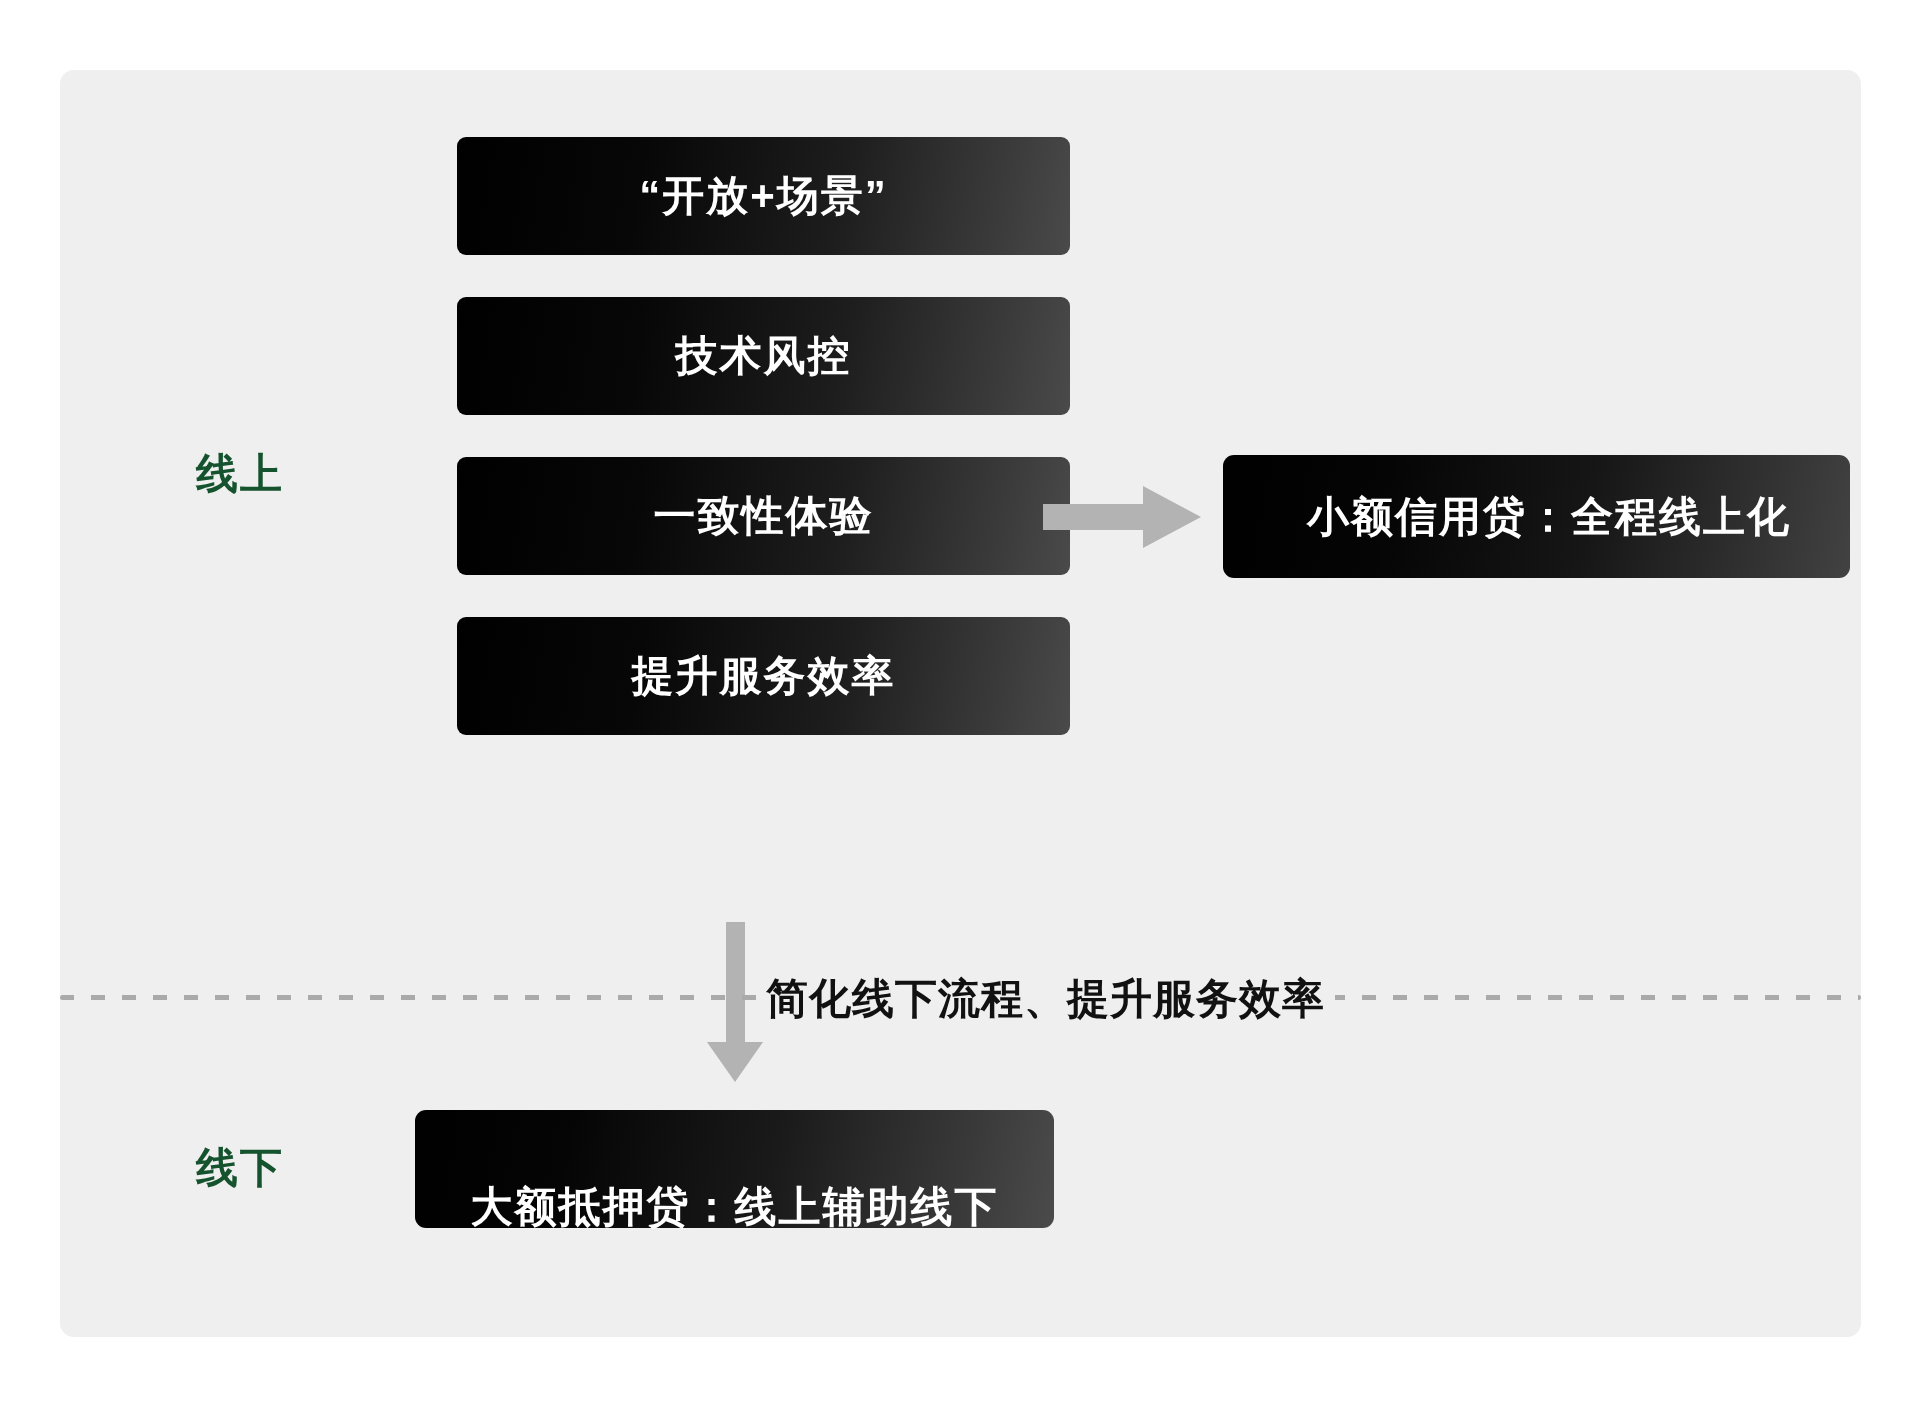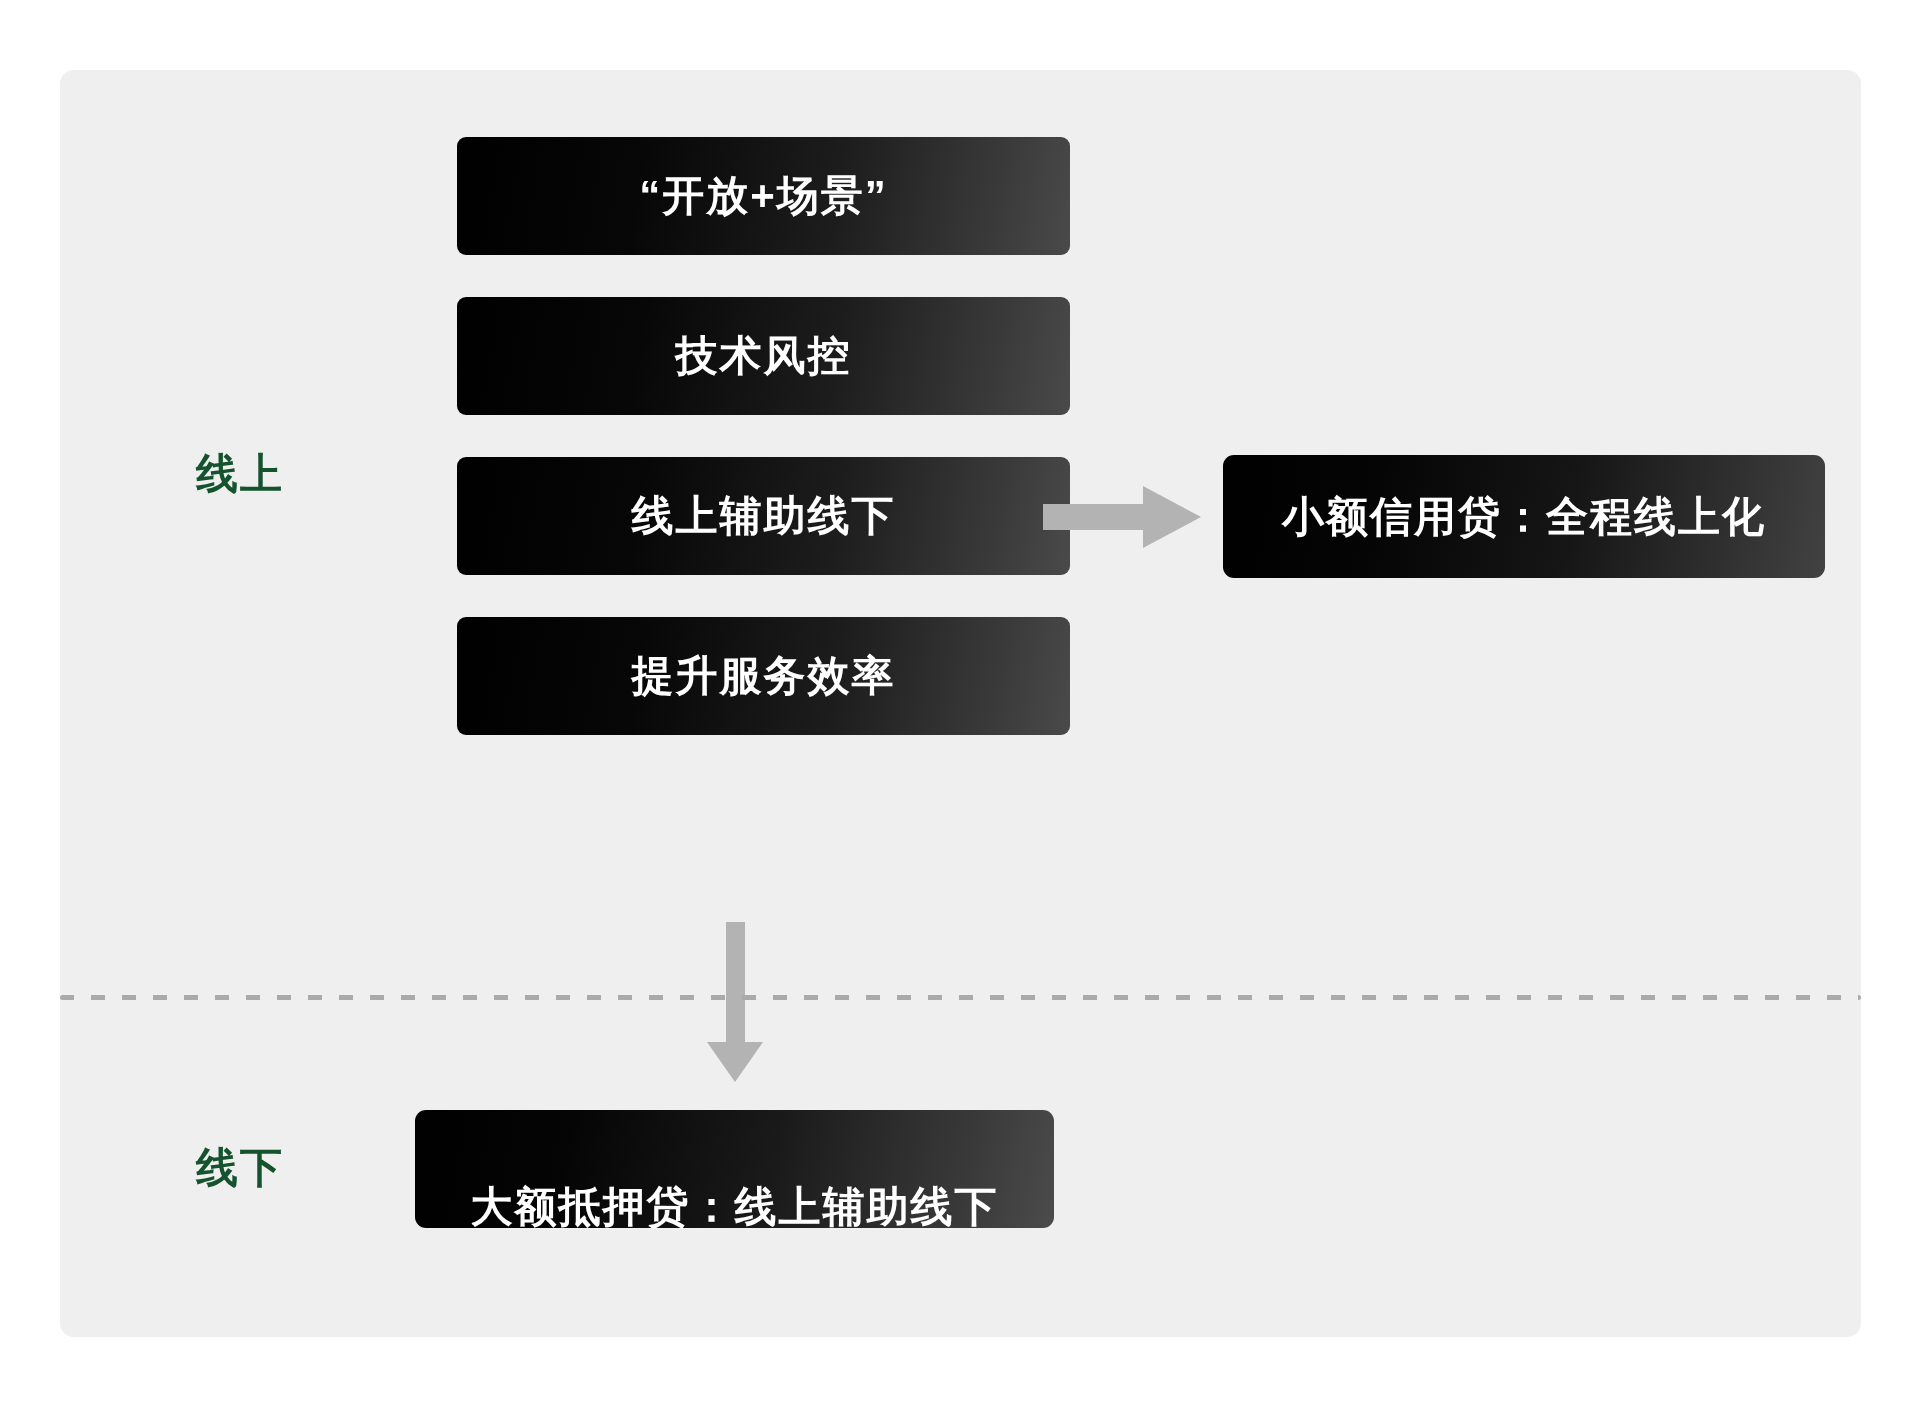--- a/index.html
+++ b/index.html
@@ -76,20 +76,21 @@
     position: absolute;
     left: 1223px;
     top: 455px;
     width: 602px;
     height: 123px;
     border-radius: 11px;
     background: linear-gradient(100deg, #000000 0%, #050505 26%, #161616 58%, #333333 86%, #424242 100%);
     display: flex;
     align-items: center;
     justify-content: center;
+    padding-left: 25px;
   }
 
   
   #outcome-offline {
     position: absolute;
     left: 415px;
     top: 1110px;
     width: 639px;
     height: 118px;
     border-radius: 11px;
@@ -160,37 +161,38 @@
 
   <div class="row-label" id="label-offline">线下</div>
 
   <div class="pill" id="pill-0">
     <span class="pill-text">“开放+场景”</span>
   </div>
   <div class="pill" id="pill-1">
     <span class="pill-text">技术风控</span>
   </div>
   <div class="pill" id="pill-2">
-    <span class="pill-text">线上辅助线下</span>
+    <span class="pill-text">一致性体验</span>
   </div>
   <div class="pill" id="pill-3">
     <span class="pill-text">提升服务效率</span>
   </div>
 
   <svg id="arrow-right" viewBox="0 0 160 66">
     <polygon points="0,20 100,20 100,2 158,33 100,64 100,46 0,46" fill="#b3b3b3"></polygon>
   </svg>
 
   <div id="outcome-online">
     <span class="pill-text">小额信用贷：全程线上化</span>
   </div>
 
   <svg id="arrow-down" viewBox="0 0 74 162">
     <polygon points="28,0 47,0 47,120 65,120 37,160 9,120 28,120" fill="#b3b3b3"></polygon>
   </svg>
 
   <div id="divider"></div>
+  <div id="divider-caption">简化线下流程、提升服务效率</div>
 
   <div id="outcome-offline">
     <span class="pill-text">大额抵押贷：线上辅助线下</span>
   </div>
 
 </div>
 
 </body></html>

